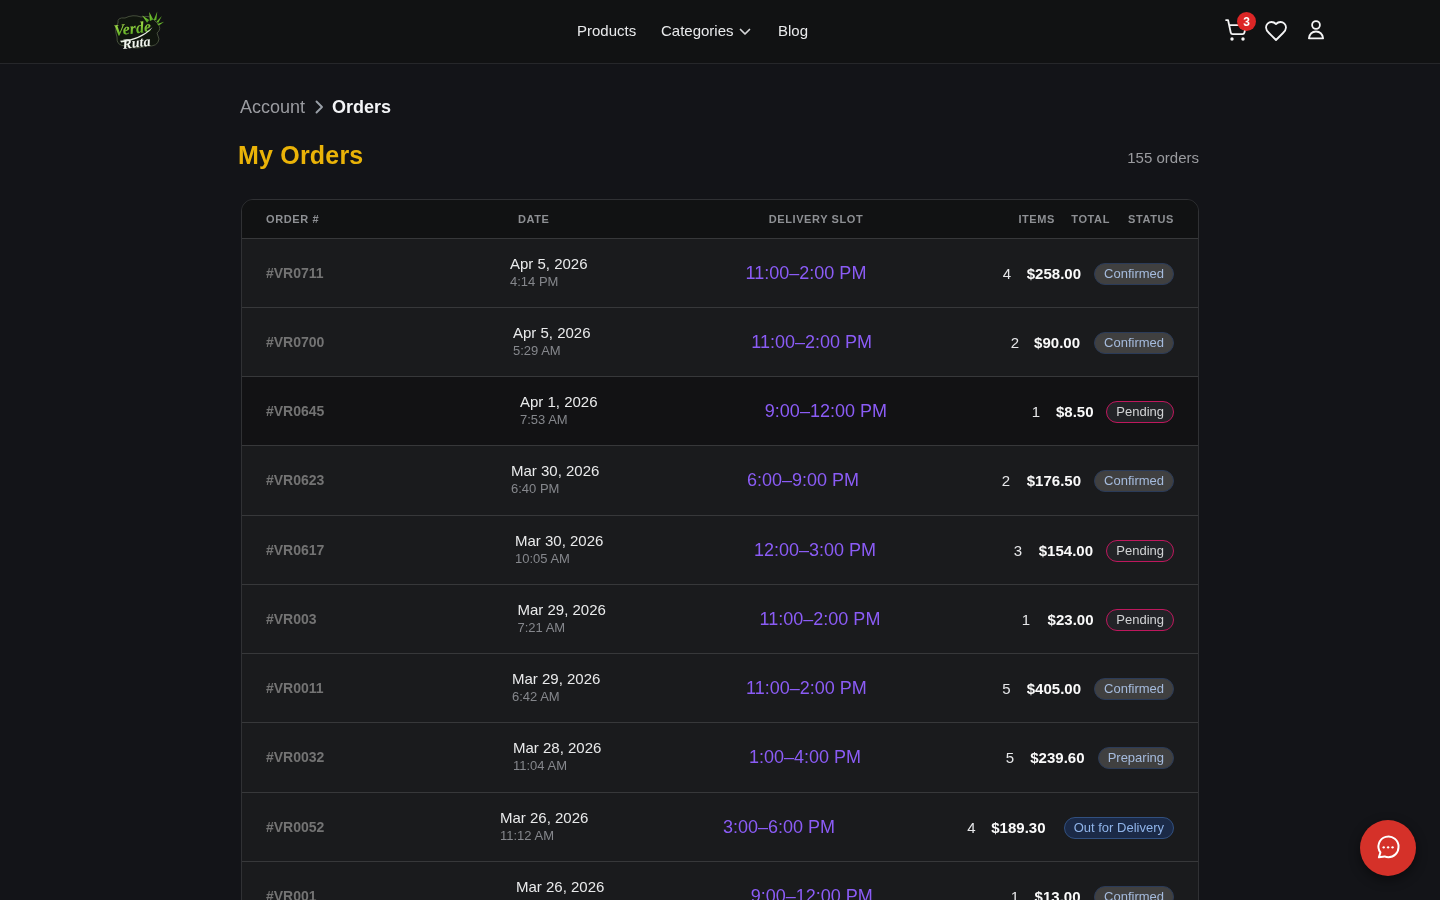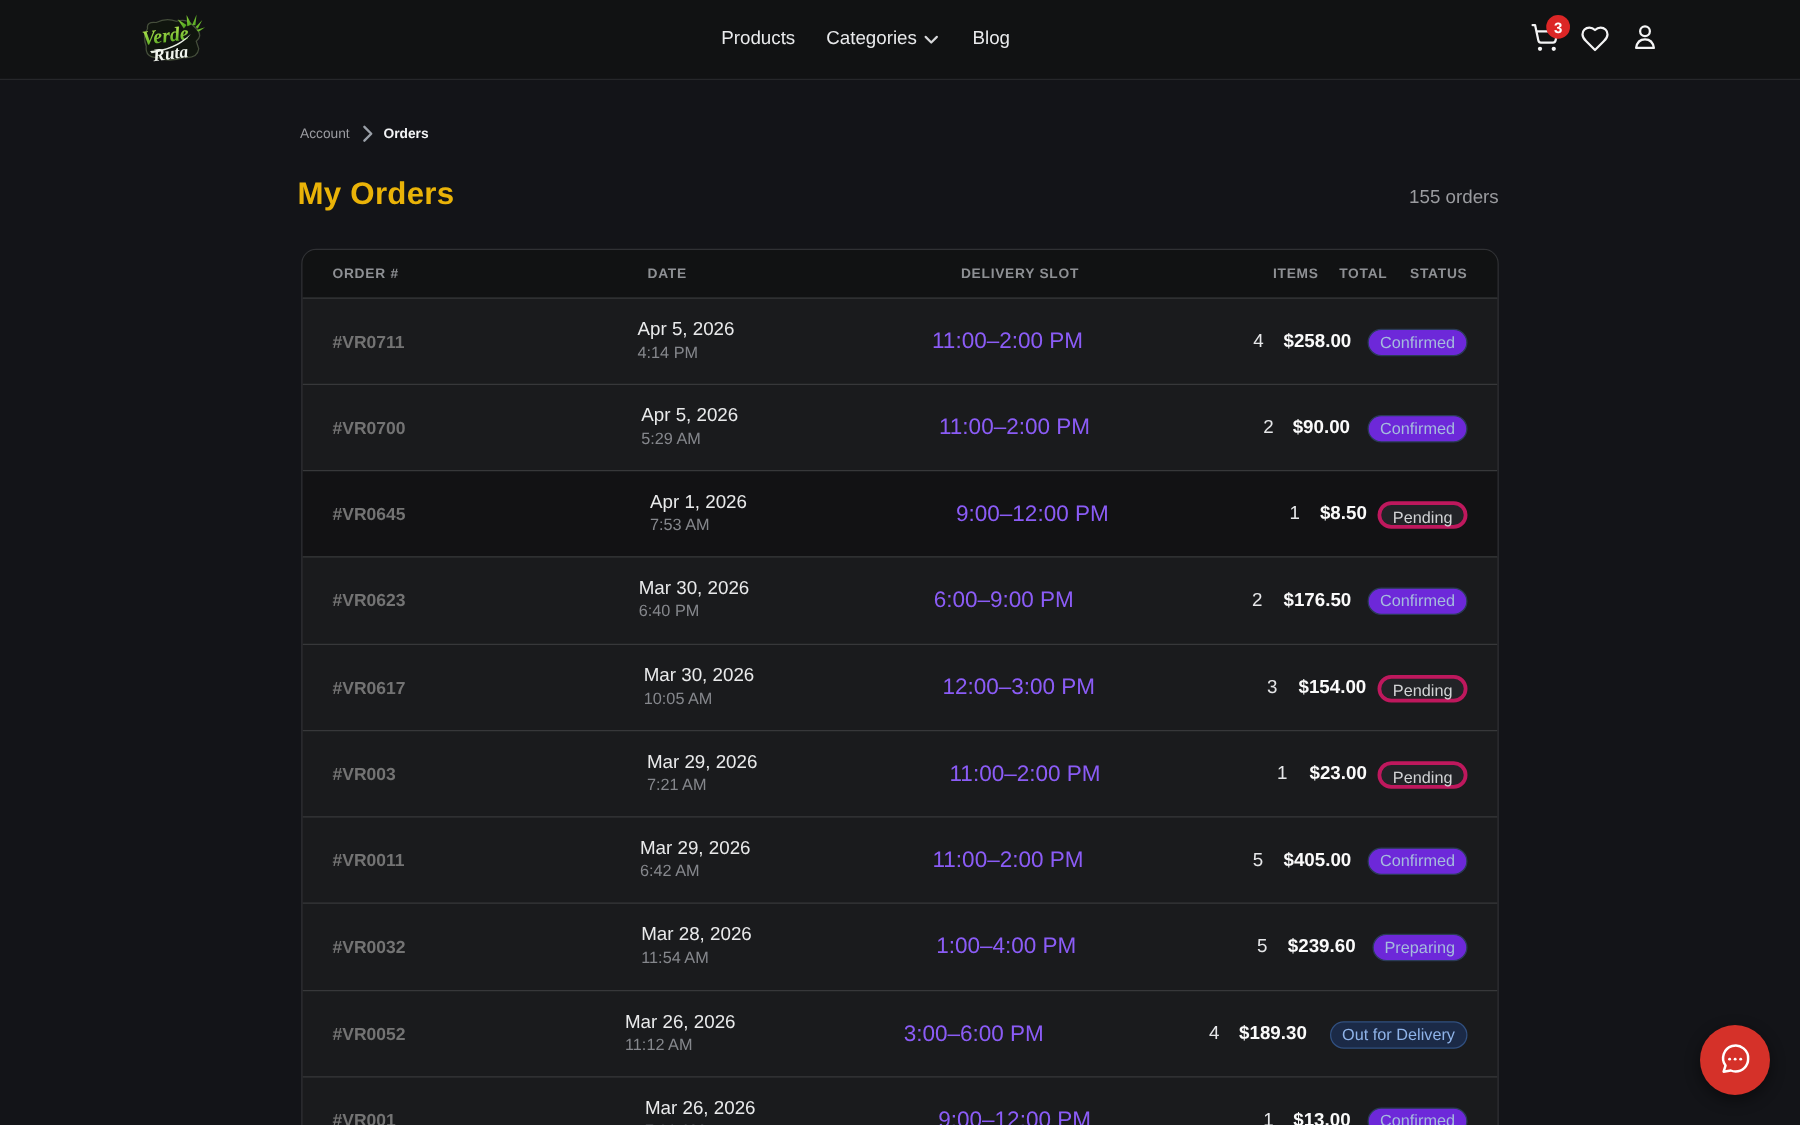--- a/index.html
+++ b/index.html
@@ -4,40 +4,40 @@
 <title>My Orders</title>
 <style>
 *{margin:0;padding:0;box-sizing:border-box}
 html,body{width:1440px;height:900px;overflow:hidden}
 body{background:#131418;font-family:"Liberation Sans",sans-serif;color:#eceded;position:relative}
 .topbar{position:absolute;left:0;top:0;width:1440px;height:64px;background:#111213;border-bottom:1px solid #26272a}
 .logo{position:absolute;left:111px;top:11px}
 .nav a{position:absolute;top:22px;font-size:15px;color:#e9eaec;text-decoration:none}
 .icon{position:absolute;color:#f4f4f5}
 .badge{position:absolute;left:1237px;top:12px;width:19px;height:19px;border-radius:50%;background:#dc2626;color:#fff;font-size:12px;font-weight:700;display:flex;align-items:center;justify-content:center}
-.crumbs{position:absolute;left:240px;top:98px;height:18px;font-size:11px;color:#9a9ba0;display:flex;align-items:center}
+.crumbs{position:absolute;left:240px;top:98px;height:18px;font-size:18px;color:#9a9ba0;display:flex;align-items:center}
 .crumbs .sep{margin-left:10px;margin-right:8px;display:inline-flex}
 .crumbs b{color:#f3f4f6;font-weight:700}
 h1{position:absolute;left:238px;top:141px;font-size:25px;font-weight:700;color:#eab308;letter-spacing:.2px}
 .count{position:absolute;right:241px;top:149px;font-size:15px;color:#9a9b9f}
 .tbl{position:absolute;left:241px;top:199px;width:958px;height:732px;background:#1a1b1d;border:1px solid #303134;border-radius:12px 12px 0 0;overflow:hidden}
 .thead{position:relative;height:37.5px;background:#111213}
 .th{position:absolute;top:0;height:38px;line-height:38px;font-size:11px;font-weight:700;letter-spacing:.6px;color:#8e9094}
 .row{position:relative;height:69.25px;border-top:1px solid #37383a}
 .row.dark{background:#121214}
 .oid{position:absolute;left:24px;top:50%;transform:translateY(-50%);font-size:14px;font-weight:700;color:#737373}
 .dateb{position:absolute;top:50%;transform:translateY(-50%);display:flex;flex-direction:column}
 .d1{font-size:15px;line-height:18px;color:#e9eaeb}
 .d2{font-size:13px;line-height:18px;color:#85878c}
 .slot{position:absolute;top:50%;transform:translate(-50%,-50%);font-size:18px;color:#8b5cf6;white-space:nowrap}
 .items{position:absolute;top:50%;transform:translateY(-50%);font-size:15px;color:#e5e6e8}
 .total{position:absolute;top:50%;transform:translateY(-50%);font-size:15px;font-weight:700;color:#fafafa}
 .pill{position:absolute;right:24px;top:50%;transform:translateY(calc(-50% + 1px));height:22px;line-height:20px;padding:0 9px;border-radius:11px;font-size:13px;white-space:nowrap}
-.pill.confirmed,.pill.preparing{background:#6d28d9;border:1px solid #2b3b58;color:#a5bbdd}
-.pill.pending{background:#222327;border:3px solid #be185d;color:#d2d3d5}
+.pill.confirmed,.pill.preparing{background:#404040;border:1px solid #2b3b58;color:#a5bbdd}
+.pill.pending{background:#222327;border:1px solid #be185d;color:#d2d3d5}
 .pill.out{background:#1b2a47;border:1px solid #315080;color:#8fb3e8;font-weight:400}
 .chat{position:absolute;left:1360px;top:820px;width:56px;height:56px;border-radius:50%;background:#d53129;display:flex;align-items:center;justify-content:center;box-shadow:0 4px 12px rgba(0,0,0,.45)}
 </style>
 </head>
 <body>
 <div class="topbar">
   <div class="logo">
   <svg width="56" height="40" viewBox="0 0 56 40" style="filter:blur(0.45px)">
     <defs>
       <linearGradient id="lg" x1="0" y1="0" x2="0" y2="1">
@@ -181,21 +181,21 @@
       </div>
   <span class="slot" style="left:564.4px">11:00–2:00 PM</span>
   <span class="items" style="right:187.4px">5</span>
   <span class="total" style="right:117.0px">$405.00</span>
   <span class="pill confirmed">Confirmed</span>
 </div>
 <div class="row">
   <span class="oid">#VR0032</span>
   <div class="dateb" style="left:271.0px">
         <span class="d1">Mar 28, 2026</span>
-        <span class="d2">11:54 AM</span>
+        <span class="d2">11:04 AM</span>
       </div>
   <span class="slot" style="left:563.0px">1:00–4:00 PM</span>
   <span class="items" style="right:184.0px">5</span>
   <span class="total" style="right:113.5px">$239.60</span>
   <span class="pill preparing">Preparing</span>
 </div>
 <div class="row">
   <span class="oid">#VR0052</span>
   <div class="dateb" style="left:258.0px">
         <span class="d1">Mar 26, 2026</span>

